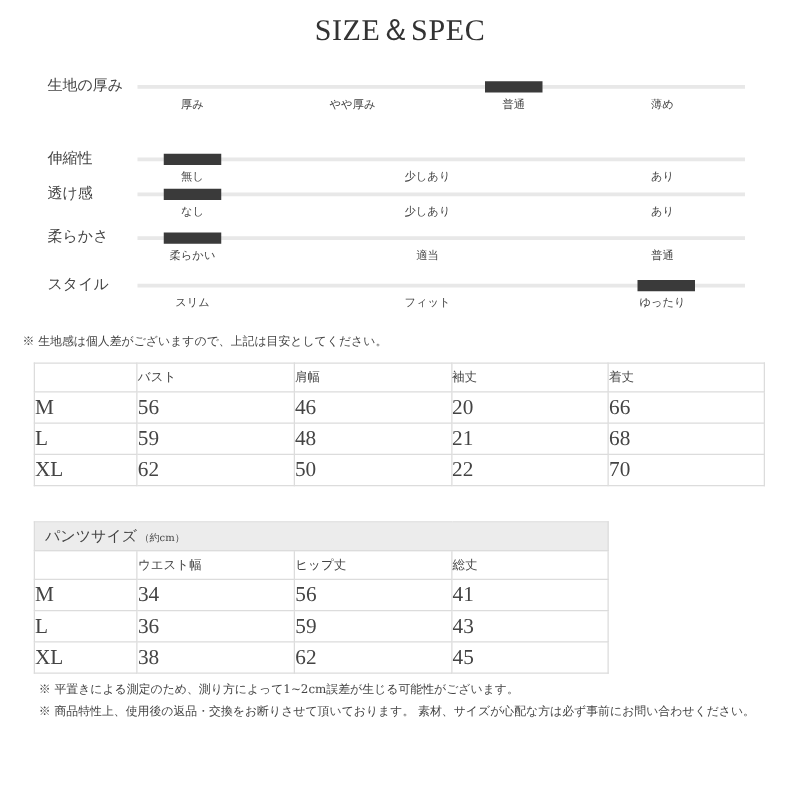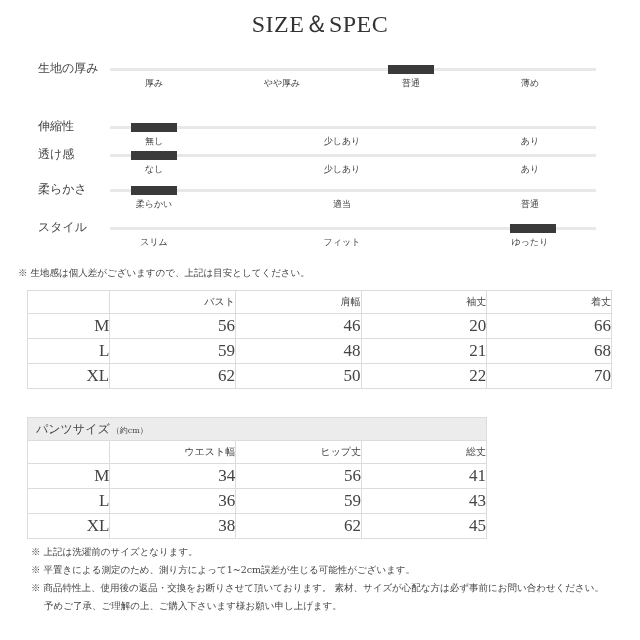--- a/index.html
+++ b/index.html
@@ -8,21 +8,21 @@
   .title { position:absolute; left:0; width:640px; top:8px; text-align:center;
            font-family:"Liberation Serif", serif; font-size:24px; color:#333; letter-spacing:0.5px; }
   .spec-row { position:absolute; left:0; width:592px; height:40px;padding-left:30px; }
   .spec-label { position:absolute; left:38px; top:-8px; font-size:12px; color:#444; }
   .spec-line { position:absolute; left:110px; width:486px; top:0; height:3px; background:#e8e8e8; }
   .spec-marker { position:absolute; width:46px; height:9px; top:-3px; background:#3a3a3a; }
   .spec-opt { position:absolute; top:9px; font-size:9px; color:#444; transform:translateX(-50%); white-space:nowrap; }
   .note-top { position:absolute; left:18px; top:267px; font-size:9.5px; color:#444; }
 
   table.size { position:absolute; border-collapse:collapse; left:27px; }
-  table.size td { border:1px solid #dcdcdc; text-align:right; color:#444; padding:0; }
+  table.size td { border:1px solid #dcdcdc; text-align:left; color:#444; padding:0; }
   table.size td.head { background:#ececec; text-align:left; padding-left:8px; font-size:12px; color:#444; }
   table.size td.head small { font-size:8px; margin-left:2px; }
   table.size tr.cols td { font-size:10px; height:22px; }
   table.size tr.data td { font-family:"Liberation Serif", serif; font-size:17px; height:24px; }
   .notes { position:absolute; left:31px; top:543px; font-size:9.5px; color:#444; line-height:18px; }
   .notes div { white-space:nowrap; }
   .notes .indent { padding-left:13px; }
 </style>
 </head>
 <body>
@@ -138,17 +138,15 @@
   <tr class="data">
     <td>XL</td>
     <td>38</td>
     <td>62</td>
     <td>45</td>
   </tr>
 </tbody>
   </table>
 
 <div class="notes">
-  <div>※ 上記は洗濯前のサイズとなります。</div>
   <div>※ 平置きによる測定のため、測り方によって1~2cm誤差が生じる可能性がございます。</div>
   <div>※ 商品特性上、使用後の返品・交換をお断りさせて頂いております。 素材、サイズが心配な方は必ず事前にお問い合わせください。</div>
-  <div class="indent">予めご了承、ご理解の上、ご購入下さいます様お願い申し上げます。</div>
 </div>
 
 </body></html>

